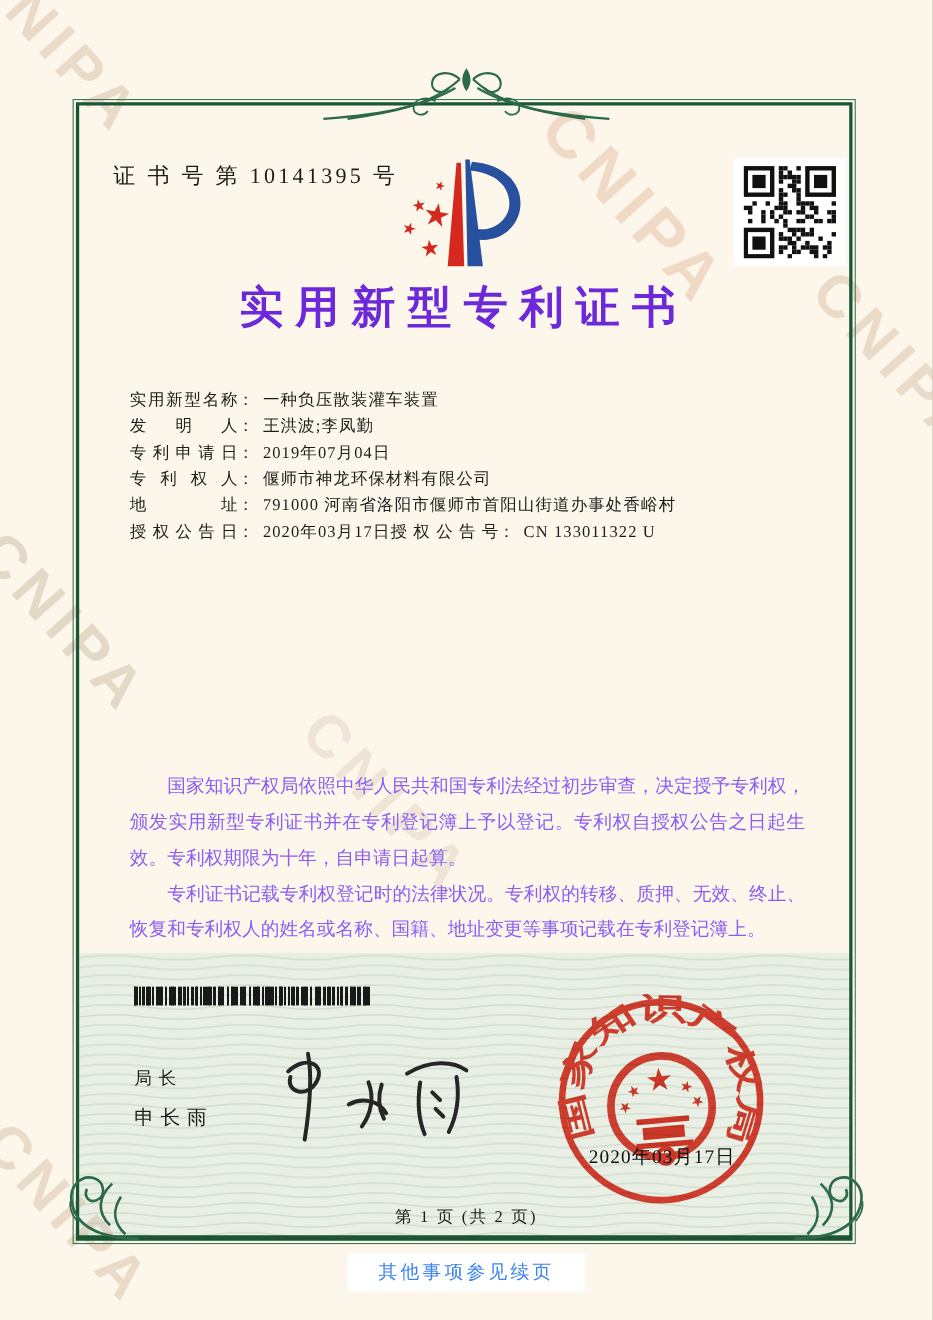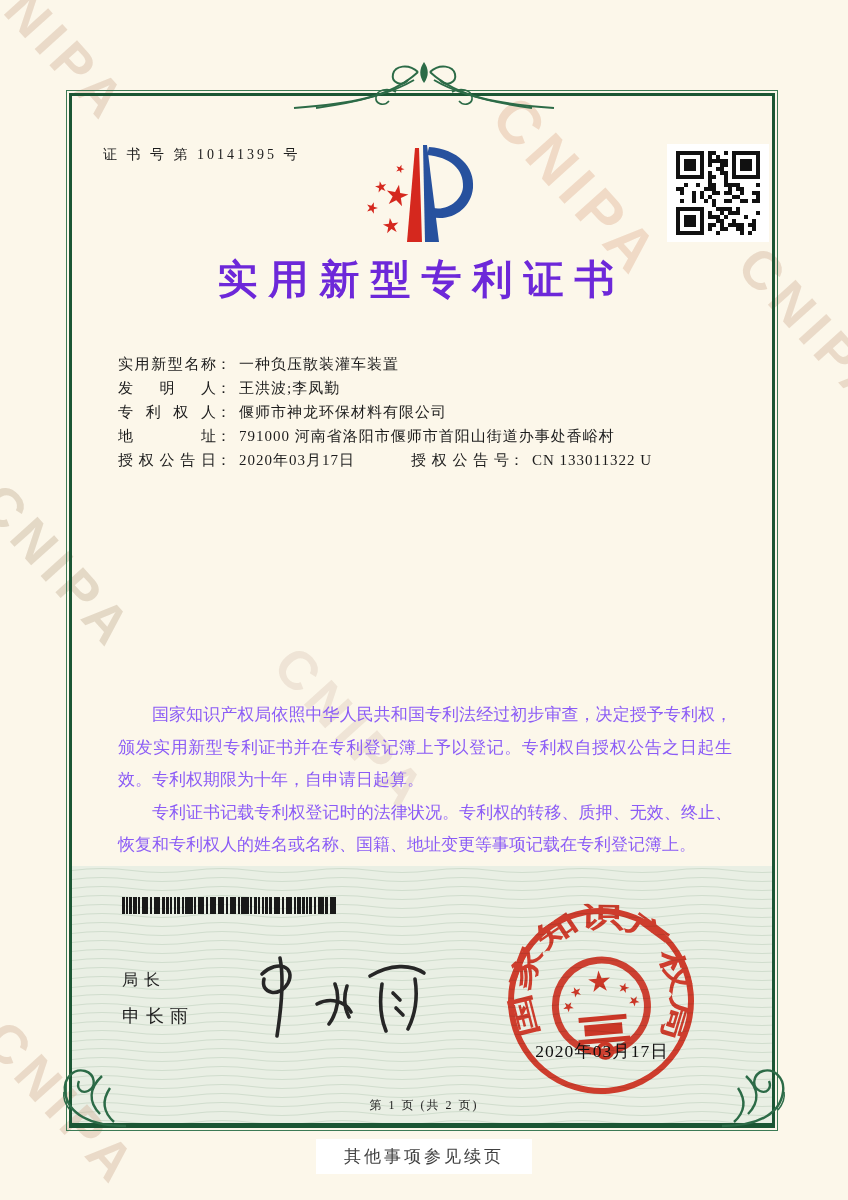--- a/index.html
+++ b/index.html
@@ -33,38 +33,38 @@
   
   .panel{position:absolute;left:72px;top:866px;width:700px;height:260px;z-index:1;}
   .panel svg{display:block;}
 
   .ornament{position:absolute;z-index:5;pointer-events:none;}
   .orn-top{left:288px;top:58px;}
   .orn-bl{left:56px;top:1062px;}
   .orn-br{left:718px;top:1062px;transform:scaleX(-1);}
 
   .cert-no{position:absolute;left:103px;top:146px;z-index:3;
-    font-size:14px;letter-spacing:3px;}
+    font-size:20px;letter-spacing:3px;}
 
   .logo{position:absolute;left:352px;top:140px;z-index:3;}
   .qr-box{position:absolute;left:667px;top:144px;width:102px;height:98px;
     background:#fff;z-index:3;display:flex;align-items:center;justify-content:center;}
 
   .title{position:absolute;left:0;right:16px;top:252px;z-index:3;
     text-align:center;font-size:40px;font-weight:bold;letter-spacing:11px;
     text-indent:11px;color:#6d28d9;}
 
   .fields{position:absolute;left:118px;top:352px;width:620px;z-index:3;
     display:flex;flex-direction:column;font-size:15px;}
   .frow{white-space:nowrap;line-height:24px;}
   .flabel{display:inline-block;width:98px;text-align:justify;text-align-last:justify;
     vertical-align:bottom;}
   .fcolon{display:inline-block;margin-right:8px;}
   .fvalue{letter-spacing:1px;}
-  .gpair2{margin-left:56px;}
+  .gpair2{}
 
   .legal{position:absolute;left:118px;top:699px;width:614px;z-index:3;
     font-size:17px;line-height:32.5px;text-align:justify;color:#8b5cf6;}
   .legal p{margin:0;text-indent:2em;}
 
   .barcode{position:absolute;left:122px;top:897px;width:215px;height:17px;z-index:3;
     background-image:
       repeating-linear-gradient(90deg,#191919 0 2px,transparent 2px 4px),
       repeating-linear-gradient(90deg,#191919 0 1px,transparent 1px 7px),
       repeating-linear-gradient(90deg,#191919 0 3px,transparent 3px 11px);}
@@ -75,25 +75,25 @@
     font-size:18px;letter-spacing:6px;}
 
   .signature{position:absolute;left:250px;top:946px;z-index:3;}
 
   .seal{position:absolute;left:503px;top:903px;z-index:6;
     transform:rotate(-5deg);opacity:.93;mix-blend-mode:multiply;}
   .seal-date{position:absolute;left:510px;top:1039px;width:184px;z-index:7;
     text-align:center;font-size:17.5px;letter-spacing:1px;color:#111;}
 
   .page-footer{position:absolute;left:0;right:0;top:1097px;z-index:3;
-    text-align:center;font-size:12px;letter-spacing:2px;}
+    text-align:center;font-size:15px;letter-spacing:2px;}
 
   .note-wrap{position:absolute;left:0;right:0;top:1139px;z-index:3;text-align:center;}
   .note{display:inline-block;background:#ffffff;padding:6px 28px;
-    font-size:17px;letter-spacing:3px;color:#404040;}
+    font-size:17px;letter-spacing:3px;color:#3b82f6;}
 </style>
 </head>
 <body>
 
 <div class="page">
 
   <div class="wm w1">CNIPA</div>
   <div class="wm w2">CNIPA</div>
   <div class="wm w3">CNIPA</div>
   <div class="wm w4">CNIPA</div>
@@ -288,20 +288,23 @@
   <div class="title">实用新型专利证书</div>
 
   <div class="fields">
     <div class="frow">
       <span class="flabel">实用新型名称</span><span class="fcolon">：</span><span class="fvalue">一种负压散装灌车装置</span>
     </div>
     <div class="frow">
       <span class="flabel">发明人</span><span class="fcolon">：</span><span class="fvalue">王洪波;李凤勤</span>
     </div>
     <div class="frow">
+      <span class="flabel">专利申请日</span><span class="fcolon">：</span><span class="fvalue">2019年07月04日</span>
+    </div>
+    <div class="frow">
       <span class="flabel">专利权人</span><span class="fcolon">：</span><span class="fvalue">偃师市神龙环保材料有限公司</span>
     </div>
     <div class="frow">
       <span class="flabel">地址</span><span class="fcolon">：</span><span class="fvalue">791000 河南省洛阳市偃师市首阳山街道办事处香峪村</span>
     </div>
     <div class="frow">
       <span class="flabel">授权公告日</span><span class="fcolon">：</span><span class="fvalue">2020年03月17日</span><span class="flabel gpair2">授权公告号</span><span class="fcolon">：</span><span class="fvalue">CN 133011322 U</span>
     </div>
   </div>
 

